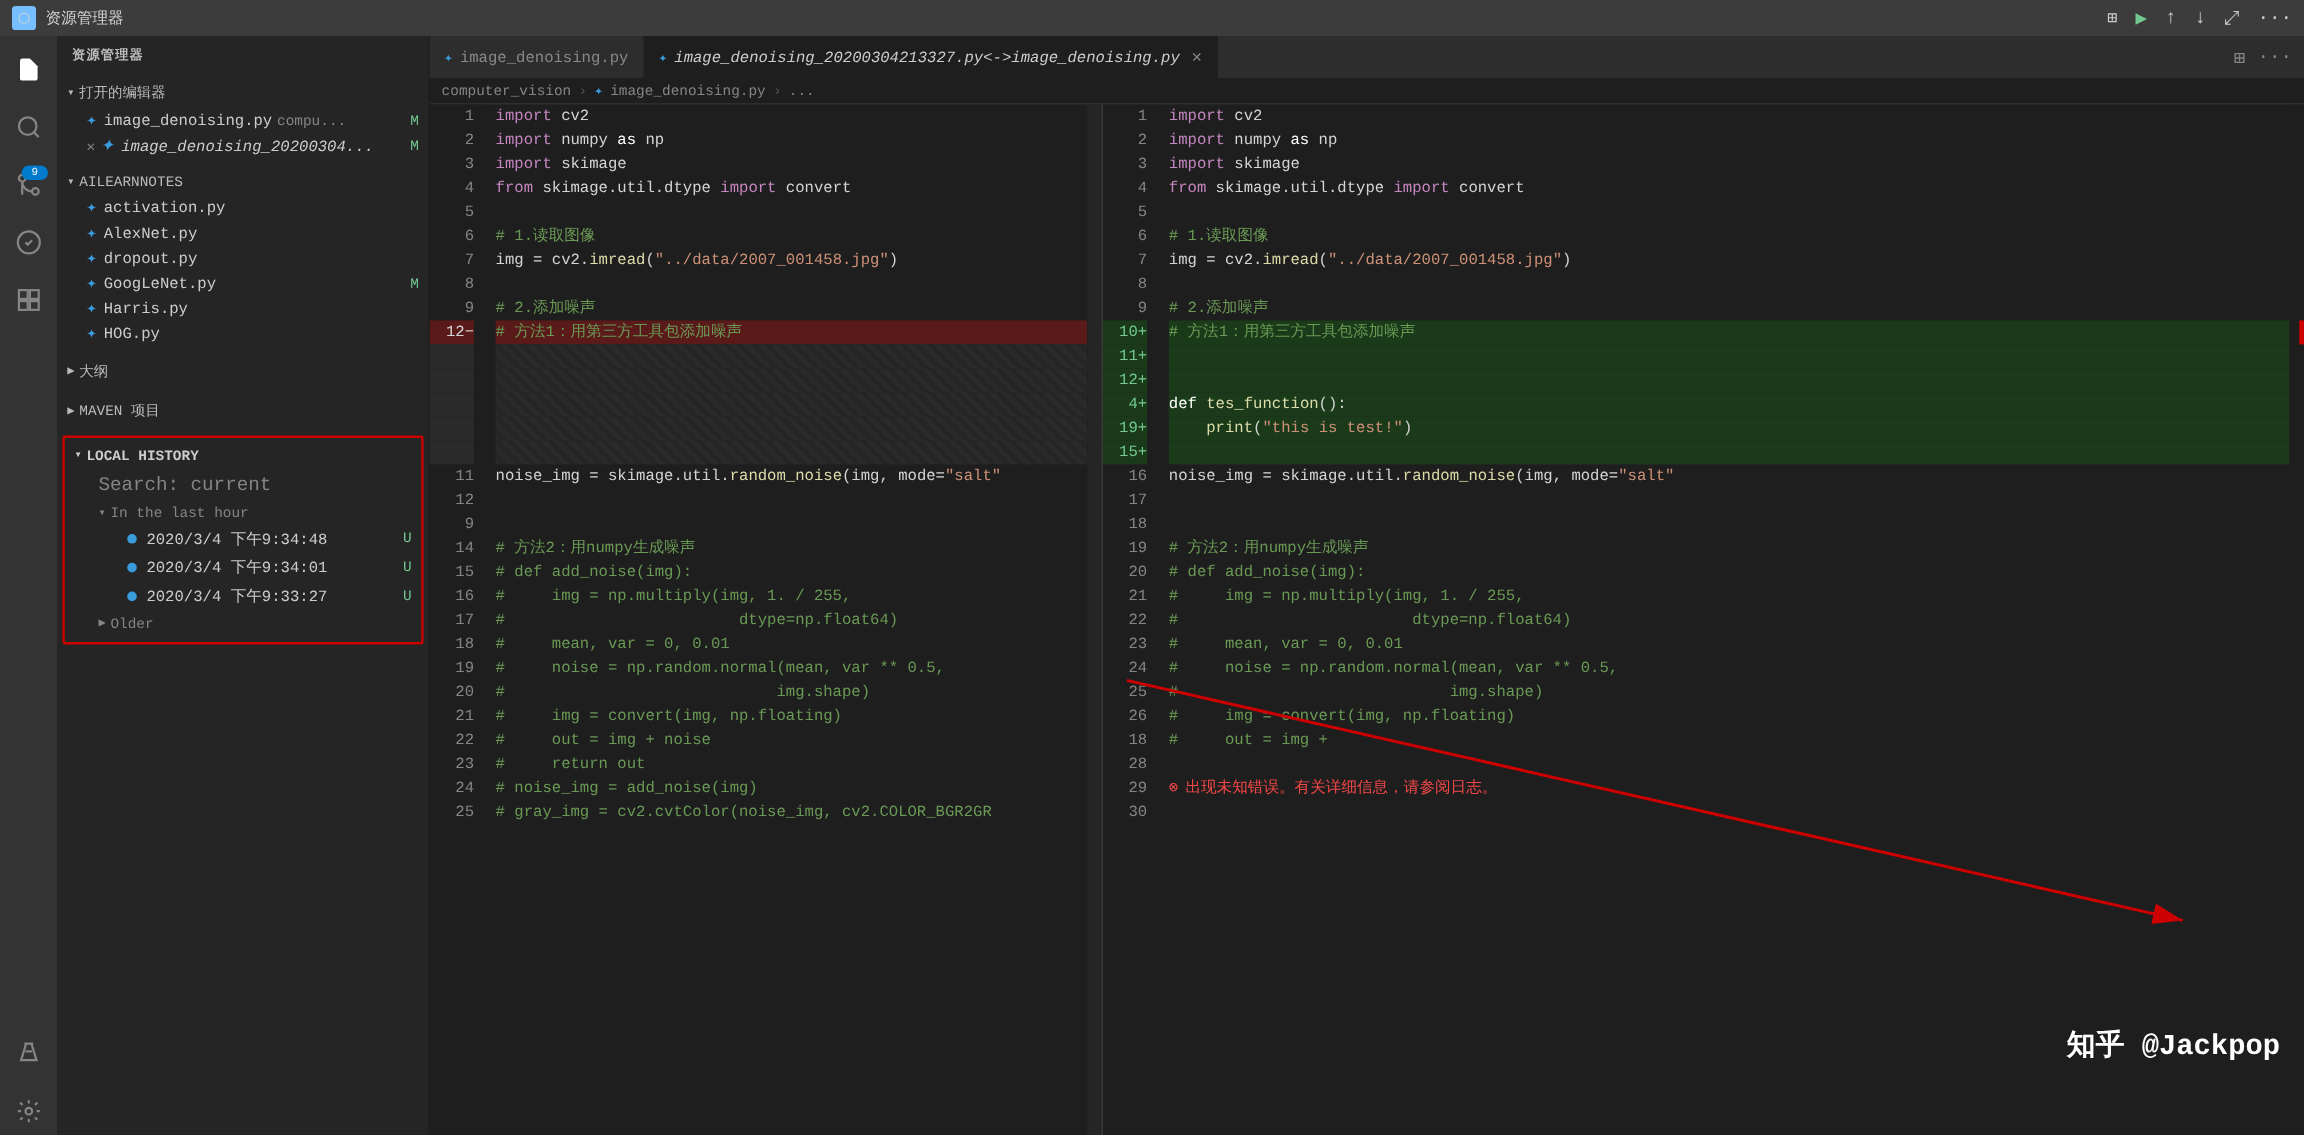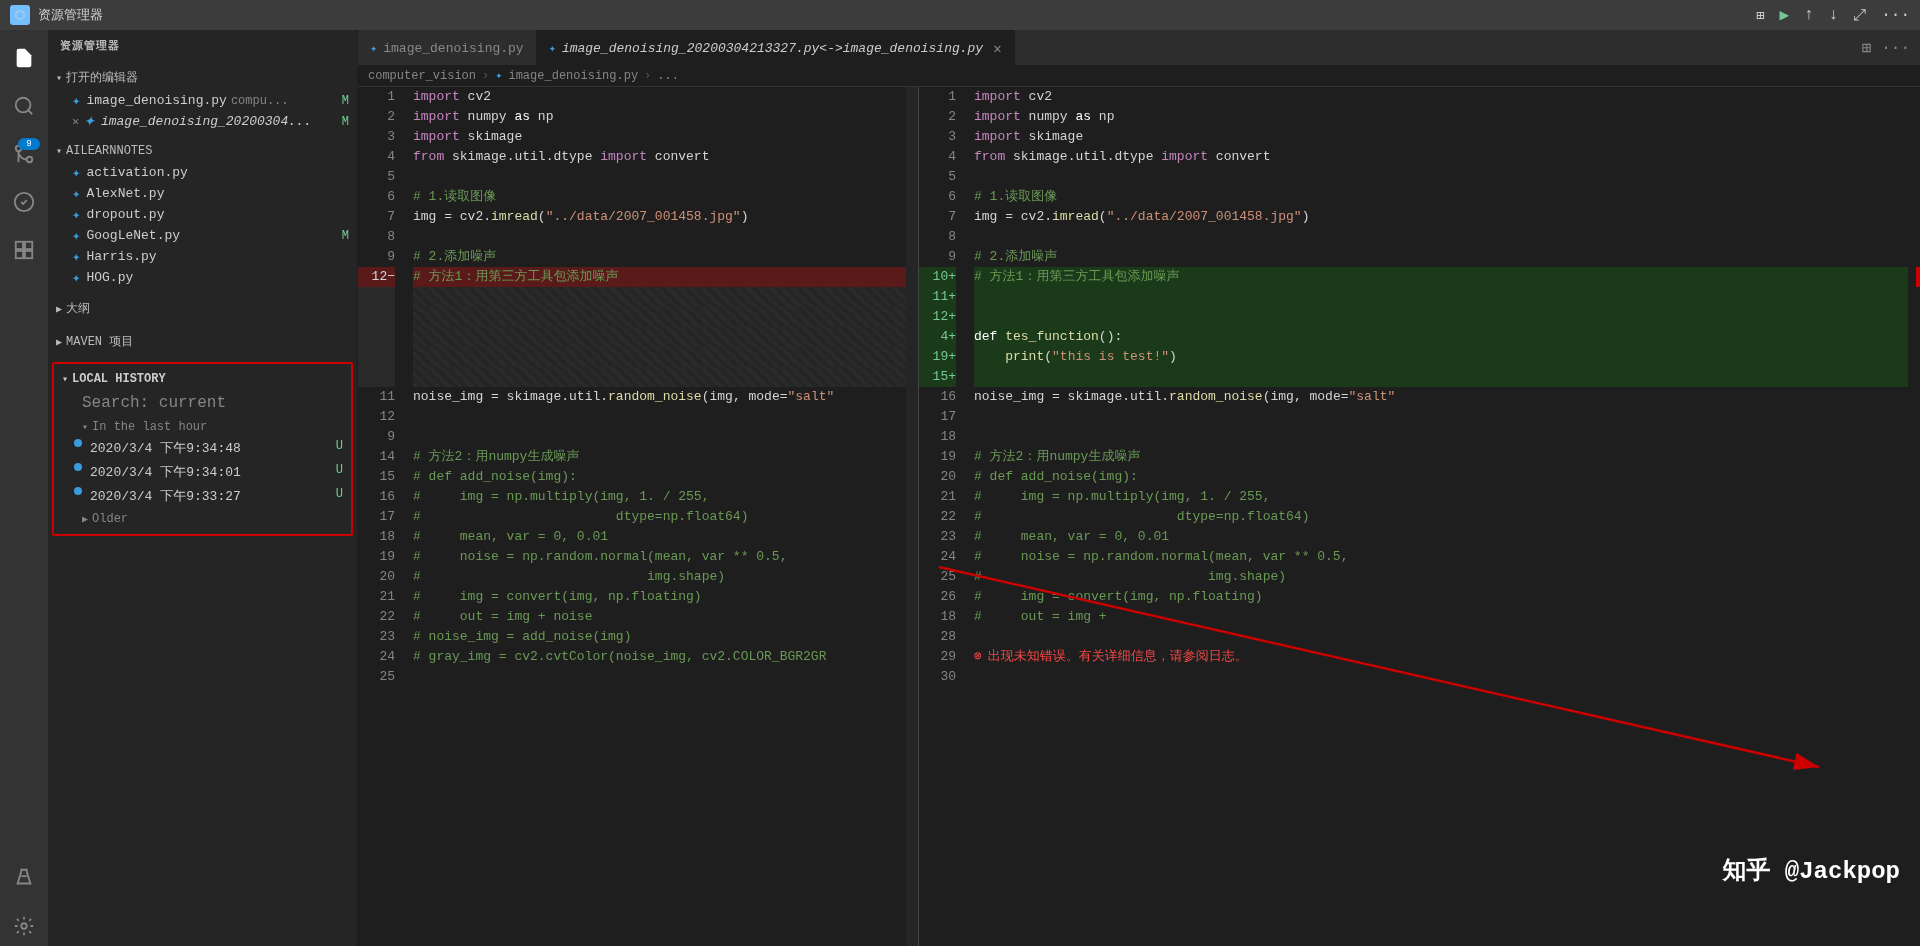--- a/index.html
+++ b/index.html
@@ -151,22 +151,22 @@
     }
     .history-group {
       padding: 4px 8px 2px 28px;
       color: #858585;
       font-size: 12px;
       display: flex;
       align-items: center;
     }
     .history-item {
       display: flex;
-      align-items: flex-start;
-      padding: 3px 8px 3px 20px;
+      align-items: center;
+      padding: 3px 8px 3px 52px;
       cursor: pointer;
       font-size: 13px;
       color: #cccccc;
     }
     .history-dot { width: 8px; height: 8px; background: #3b9cdd; border-radius: 50%; margin-right: 8px; flex-shrink: 0; }
     .history-time { flex: 1; color: #cccccc; }
     .history-badge { color: #73c991; font-size: 12px; margin-left: 4px; }
     .older-item {
       padding: 4px 8px 4px 28px;
       color: #858585;
@@ -596,20 +596,21 @@
             <div class="code-line"></div>
             <div class="code-line"><span class="comment"># 方法2：用numpy生成噪声</span></div>
             <div class="code-line"><span class="comment"># def add_noise(img):</span></div>
             <div class="code-line"><span class="comment">#     img = np.multiply(img, 1. / 255,</span></div>
             <div class="code-line"><span class="comment">#                         dtype=np.float64)</span></div>
             <div class="code-line"><span class="comment">#     mean, var = 0, 0.01</span></div>
             <div class="code-line"><span class="comment">#     noise = np.random.normal(mean, var ** 0.5,</span></div>
             <div class="code-line"><span class="comment">#                             img.shape)</span></div>
             <div class="code-line"><span class="comment">#     img = convert(img, np.floating)</span></div>
             <div class="code-line"><span class="comment">#     out = img + noise</span></div>
+            <div class="code-line"><span class="comment">#     return out</span></div>
             <div class="code-line"><span class="comment"># noise_img = add_noise(img)</span></div>
             <div class="code-line"><span class="comment"># gray_img = cv2.cvtColor(noise_img, cv2.COLOR_BGR2GR</span></div>
           </div>
           <div class="minimap"></div>
         </div>
       </div>
 
       <div class="editor-pane" style="flex:1; position:relative;">
         <div class="editor-scroll">
           <div class="line-numbers">

